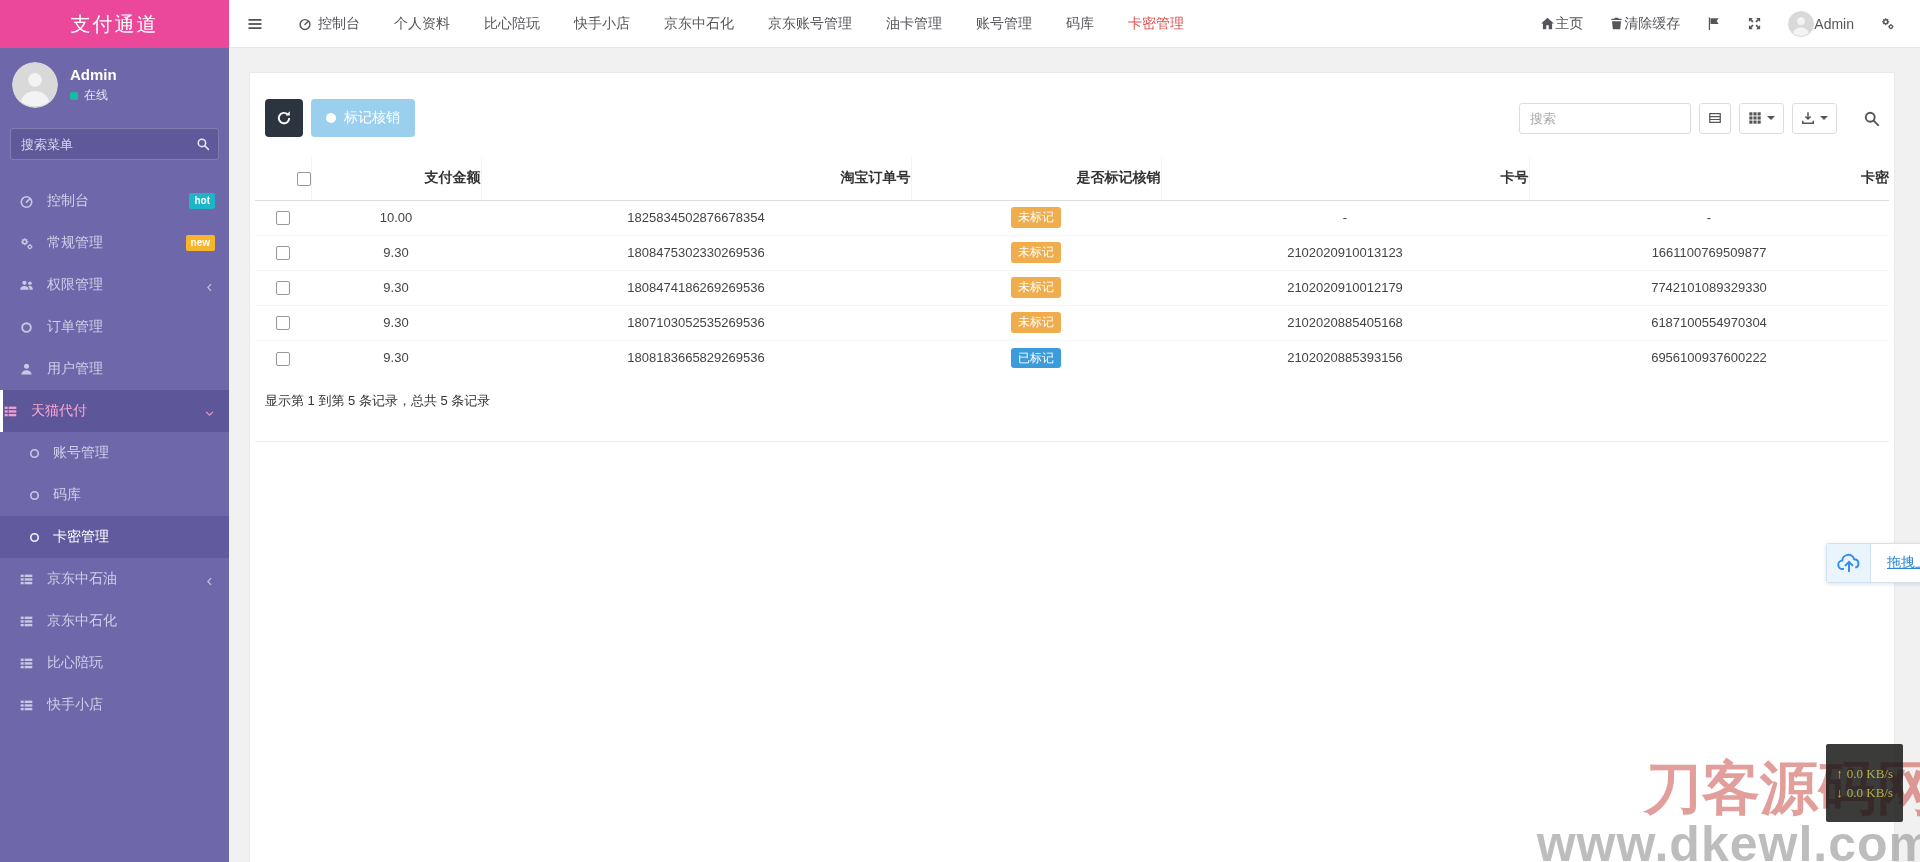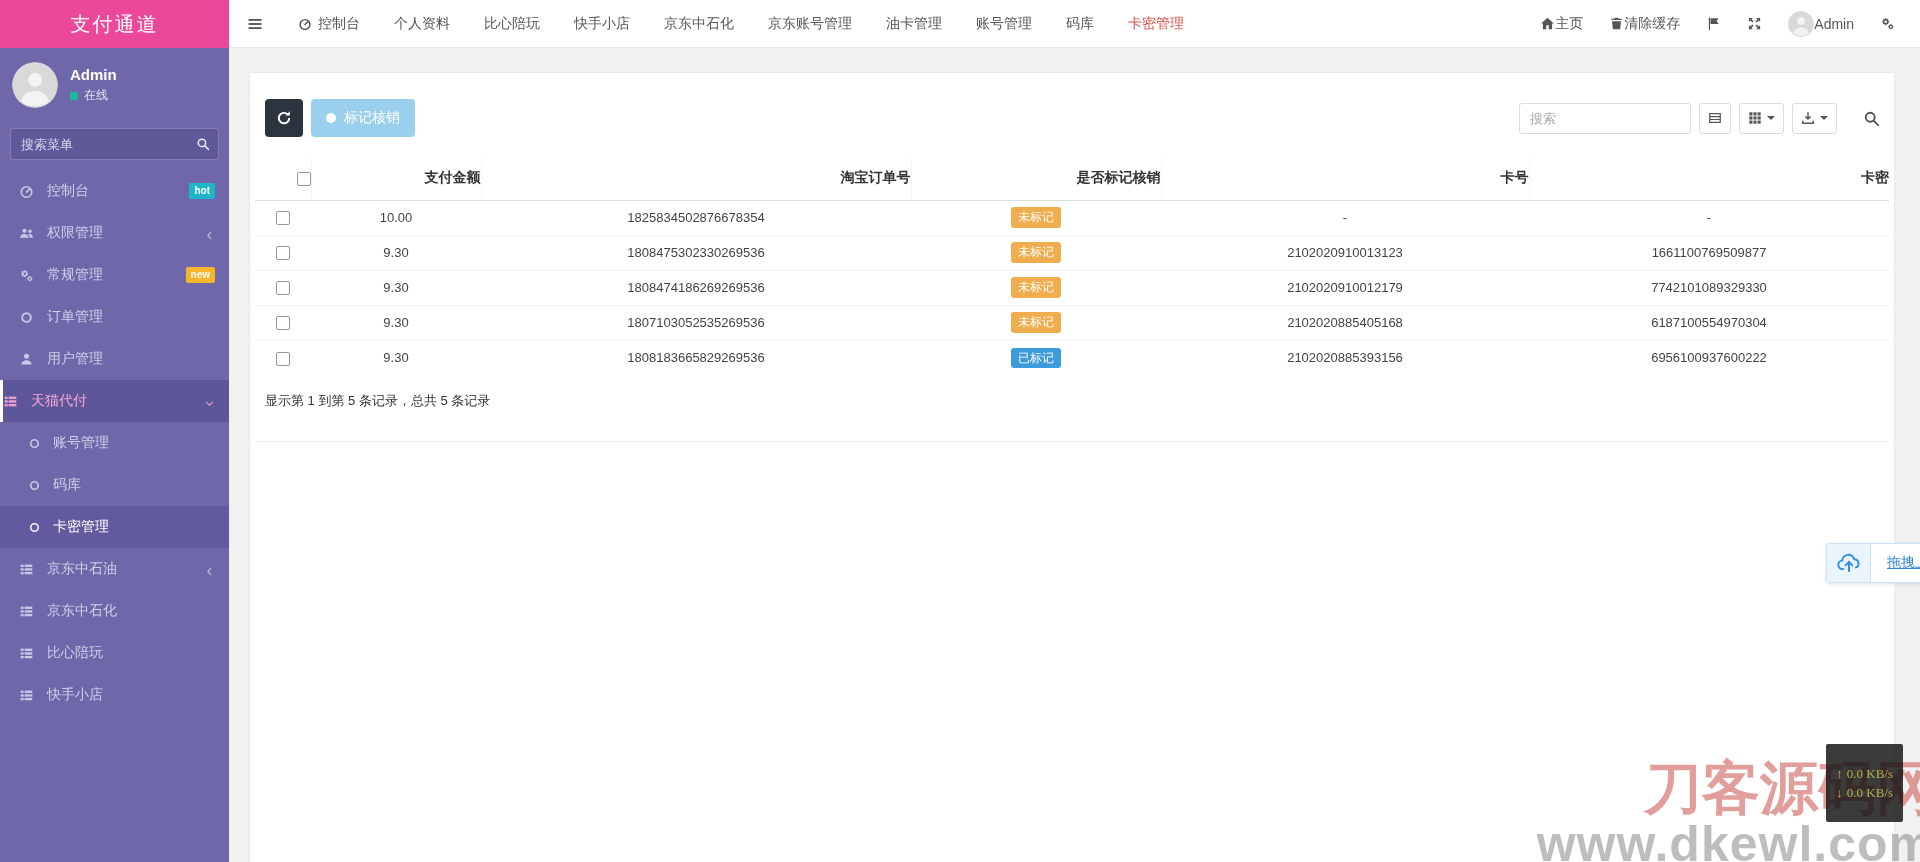--- a/index.html
+++ b/index.html
@@ -11,21 +11,21 @@
 
   
   .sidebar{position:absolute;left:0;top:0;width:229px;height:862px;background:#6e67a9;color:#cfd1ea;z-index:3;}
   .side-title{height:48px;line-height:48px;text-align:center;color:#fff;font-size:20px;letter-spacing:2px;background:#ec4899;}
   .side-user{display:flex;align-items:center;padding:12px 12px 0 12px;height:62px;}
   .avatar-lg{width:46px;height:46px;border-radius:50%;overflow:hidden;flex:0 0 46px;}
   .side-user-info{margin-left:12px;}
   .side-user-name{color:#fff;font-size:15px;font-weight:bold;}
   .side-user-status{display:flex;align-items:center;margin-top:4px;font-size:12px;color:#e8e9f7;}
   .status-dot{width:8px;height:8px;background:#18bc9c;border-radius:2px;margin-right:6px;display:inline-block;}
-  .side-search{position:relative;margin:18px 10px 10px 10px;}
+  .side-search{position:relative;margin:18px 10px 20px 10px;}
   .side-search input{width:100%;height:32px;background:#5f5899;border:1px solid rgba(255,255,255,.22);border-radius:3px;
        color:#fff;font-size:13px;padding:0 30px 0 10px;outline:none;font-family:inherit;}
   .side-search input::placeholder{color:#d6d8f0;}
   .side-search .icn{position:absolute;right:9px;top:9px;width:14px;height:14px;color:#e8e9f7;}
   .side-nav{margin-top:6px;}
   .side-item{position:relative;display:flex;align-items:center;height:42px;padding:0 14px 0 19px;
        font-size:14px;color:#cfd1ea;cursor:pointer;}
   .side-item .s-icon{width:15px;height:15px;margin-right:13px;flex:0 0 15px;opacity:.92;}
   .side-item.sub{padding-left:28px;}
   .side-item.sub .s-icon{width:13px;height:13px;flex-basis:13px;margin-right:12px;}
@@ -129,44 +129,44 @@
     <nav class="side-nav" id="side-nav">
         <div class="side-item">
           <span class="s-icon icn"><svg viewBox="0 0 16 16">
               <circle cx="8" cy="8.6" r="5.6" fill="none" stroke="currentColor" stroke-width="1.7"></circle>
               <path d="M8 8.6l3.2-3.2" fill="none" stroke="currentColor" stroke-width="1.7" stroke-linecap="round"></path>
             </svg></span>
           <span class="s-label">控制台</span>
           <span class="s-badge b-hot">hot</span>
         </div>
         <div class="side-item">
-          <span class="s-icon icn"><svg viewBox="0 0 16 16" fill="currentColor">
-              <circle cx="5.8" cy="5.1" r="2.3"></circle>
-              <path d="M1.2 12.6c0-2.6 2-4.1 4.6-4.1s4.6 1.5 4.6 4.1z"></path>
-              <circle cx="11.7" cy="5.5" r="1.9"></circle>
-              <path d="M11.3 8.4c2.1.2 3.5 1.7 3.5 4.2h-3.3c-.2-1.6-.8-2.9-1.8-3.8z"></path>
-            </svg></span>
-          <span class="s-label">权限管理</span>
-          <span class="s-chev icn"><svg viewBox="0 0 16 16">
-              <path d="M10.2 3L5.6 8l4.6 5" fill="none" stroke="currentColor" stroke-width="1.8"></path>
-            </svg></span>
-        </div>
-        <div class="side-item">
           <span class="s-icon icn"><svg viewBox="0 0 16 16">
               <g fill="none" stroke="currentColor" stroke-width="1.5">
                 <circle cx="6.1" cy="6.1" r="2.1"></circle>
                 <path d="M6.1 2.4v1.1M6.1 8.7v1.1M2.4 6.1h1.1M8.7 6.1h1.1M3.5 3.5l.8.8M7.8 7.8l.8.8M8.6 3.5l-.8.8M4.3 7.8l-.8.8"></path>
               </g>
               <g fill="none" stroke="currentColor" stroke-width="1.3">
                 <circle cx="11.6" cy="11.4" r="1.7"></circle>
                 <path d="M11.6 8.7v1M11.6 13.1v1M8.9 11.4h1M13.3 11.4h1"></path>
               </g>
             </svg></span>
           <span class="s-label">常规管理</span>
           <span class="s-badge b-new">new</span>
+        </div>
+        <div class="side-item">
+          <span class="s-icon icn"><svg viewBox="0 0 16 16" fill="currentColor">
+              <circle cx="5.8" cy="5.1" r="2.3"></circle>
+              <path d="M1.2 12.6c0-2.6 2-4.1 4.6-4.1s4.6 1.5 4.6 4.1z"></path>
+              <circle cx="11.7" cy="5.5" r="1.9"></circle>
+              <path d="M11.3 8.4c2.1.2 3.5 1.7 3.5 4.2h-3.3c-.2-1.6-.8-2.9-1.8-3.8z"></path>
+            </svg></span>
+          <span class="s-label">权限管理</span>
+          <span class="s-chev icn"><svg viewBox="0 0 16 16">
+              <path d="M10.2 3L5.6 8l4.6 5" fill="none" stroke="currentColor" stroke-width="1.8"></path>
+            </svg></span>
         </div>
         <div class="side-item">
           <span class="s-icon icn"><svg viewBox="0 0 16 16">
               <circle cx="8" cy="8" r="4.6" fill="none" stroke="currentColor" stroke-width="2"></circle>
             </svg></span>
           <span class="s-label">订单管理</span>
         </div>
         <div class="side-item">
           <span class="s-icon icn"><svg viewBox="0 0 16 16" fill="currentColor">
               <circle cx="8" cy="4.6" r="2.7"></circle>

